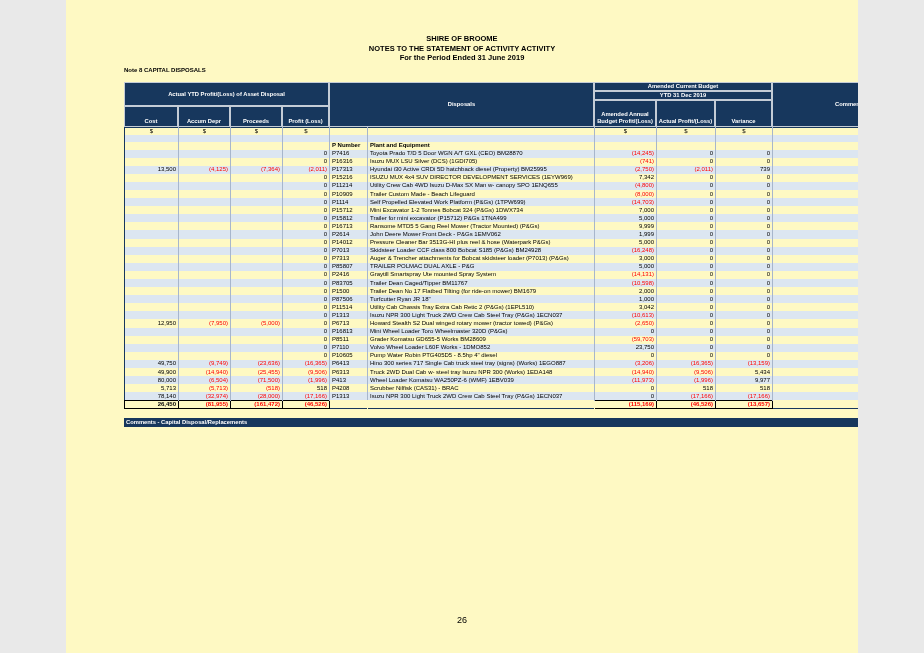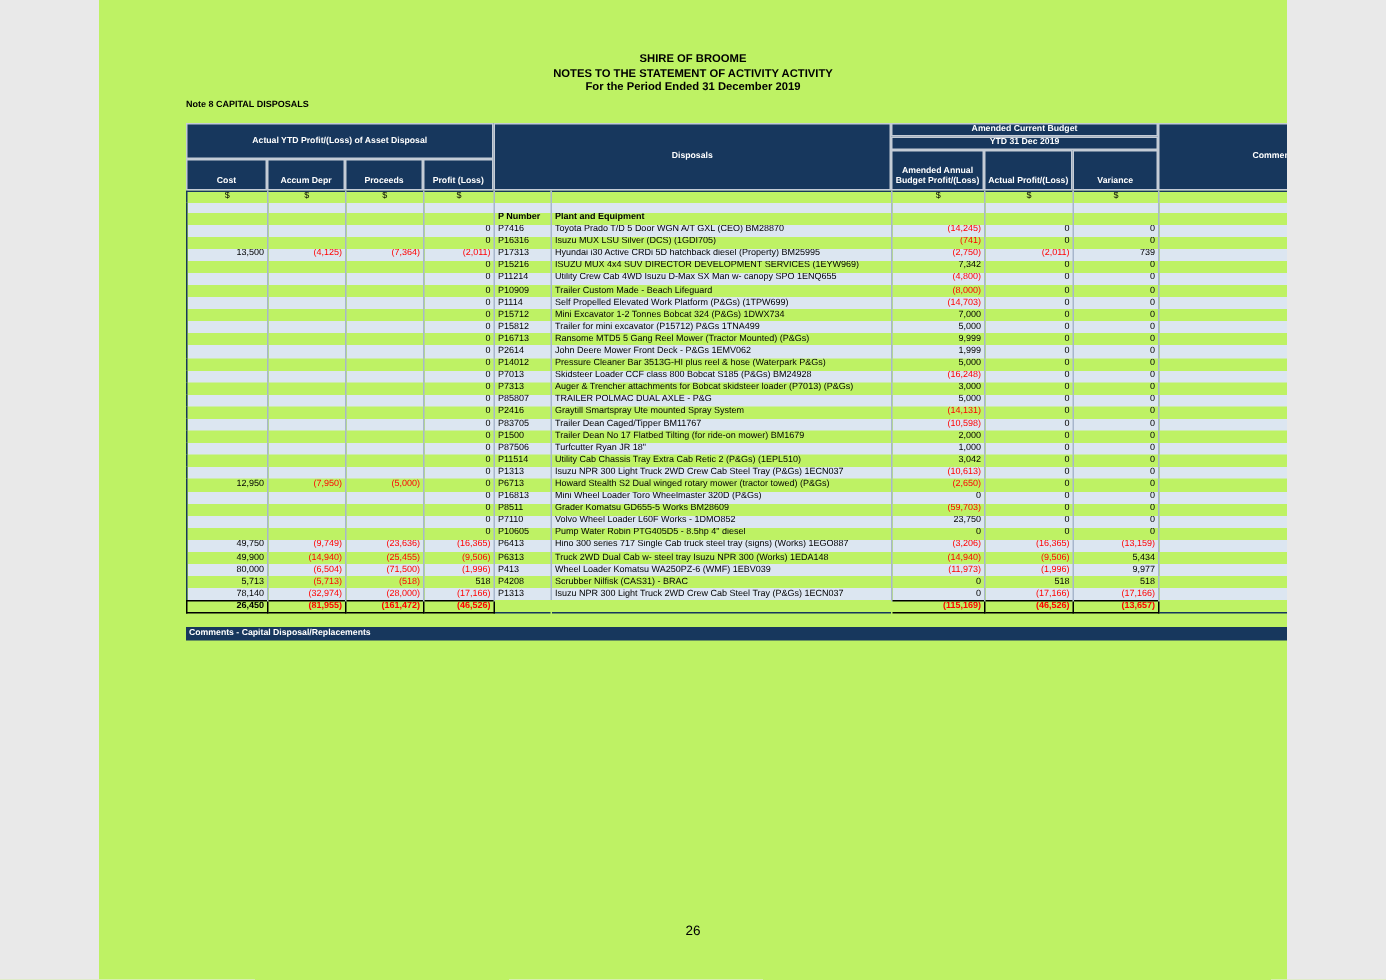--- a/index.html
+++ b/index.html
@@ -1,18 +1,18 @@
 <!DOCTYPE html>
 <html><head>
 <meta charset="utf-8">
 <style>
   * { margin:0; padding:0; box-sizing:border-box; }
   html,body { background:#e9e9e9; }
   .page {
-    position:relative; width:792px; height:653px; background:#bef264;
+    position:relative; width:792px; height:653px; background:#fef9c3;
     font-family:"Liberation Sans", sans-serif; color:#000; overflow:hidden;
     margin:0 auto;
   }
   .doc-title { position:absolute; top:34px; left:0; right:0; text-align:center;
     font-size:7.5px; font-weight:bold; line-height:9.5px; }
   .note-title { position:absolute; top:67px; left:58px; font-size:6px; font-weight:bold; }
 
   .table-wrap { position:absolute; left:58px; top:82px; width:804px; }
 
   
@@ -62,21 +62,21 @@
     font-size:9px; }
 </style>
 </head>
 <body>
 
 <div class="page">
 
   <div class="doc-title">
     <div>SHIRE OF BROOME</div>
     <div>NOTES TO THE STATEMENT OF ACTIVITY ACTIVITY</div>
-    <div>For the Period Ended 31 December 2019</div>
+    <div>For the Period Ended 31 June 2019</div>
   </div>
 
   <div class="note-title">Note 8 CAPITAL DISPOSALS</div>
 
   <div class="table-wrap">
 
     <div class="thead">
       <div class="hcell h-left-title">Actual YTD Profit/(Loss) of Asset Disposal</div>
       <div class="hcell h-cost bottom">Cost</div>
       <div class="hcell h-accum bottom">Accum Depr</div>

